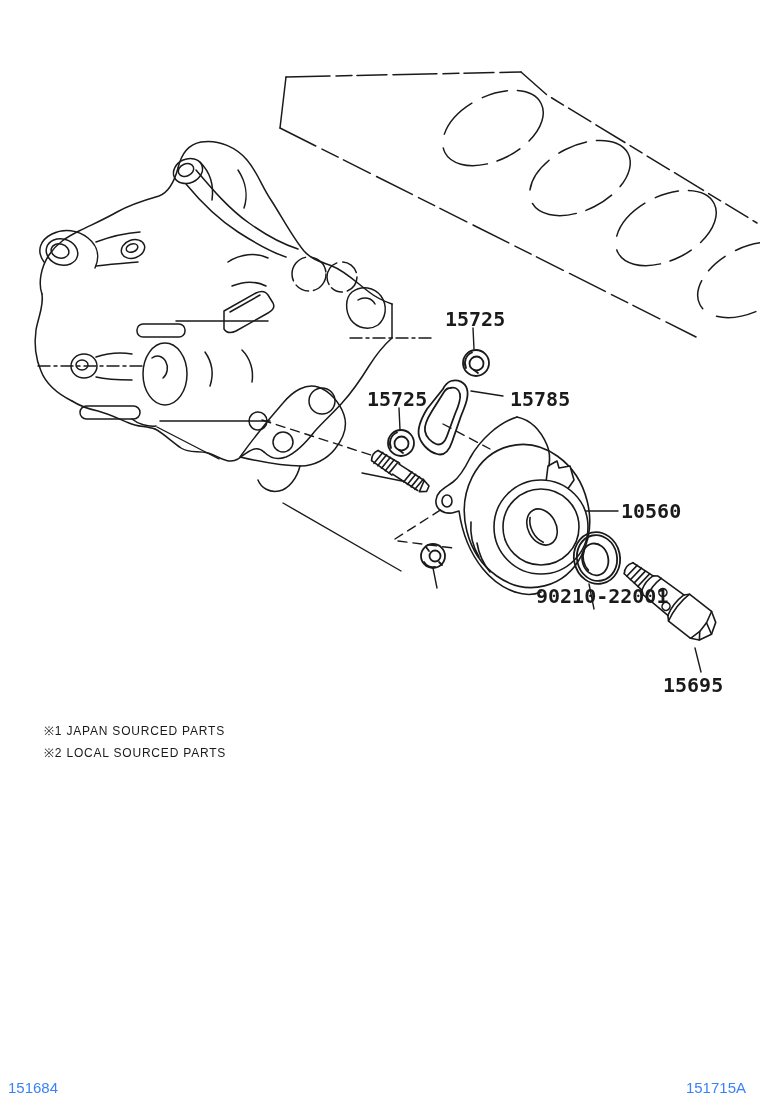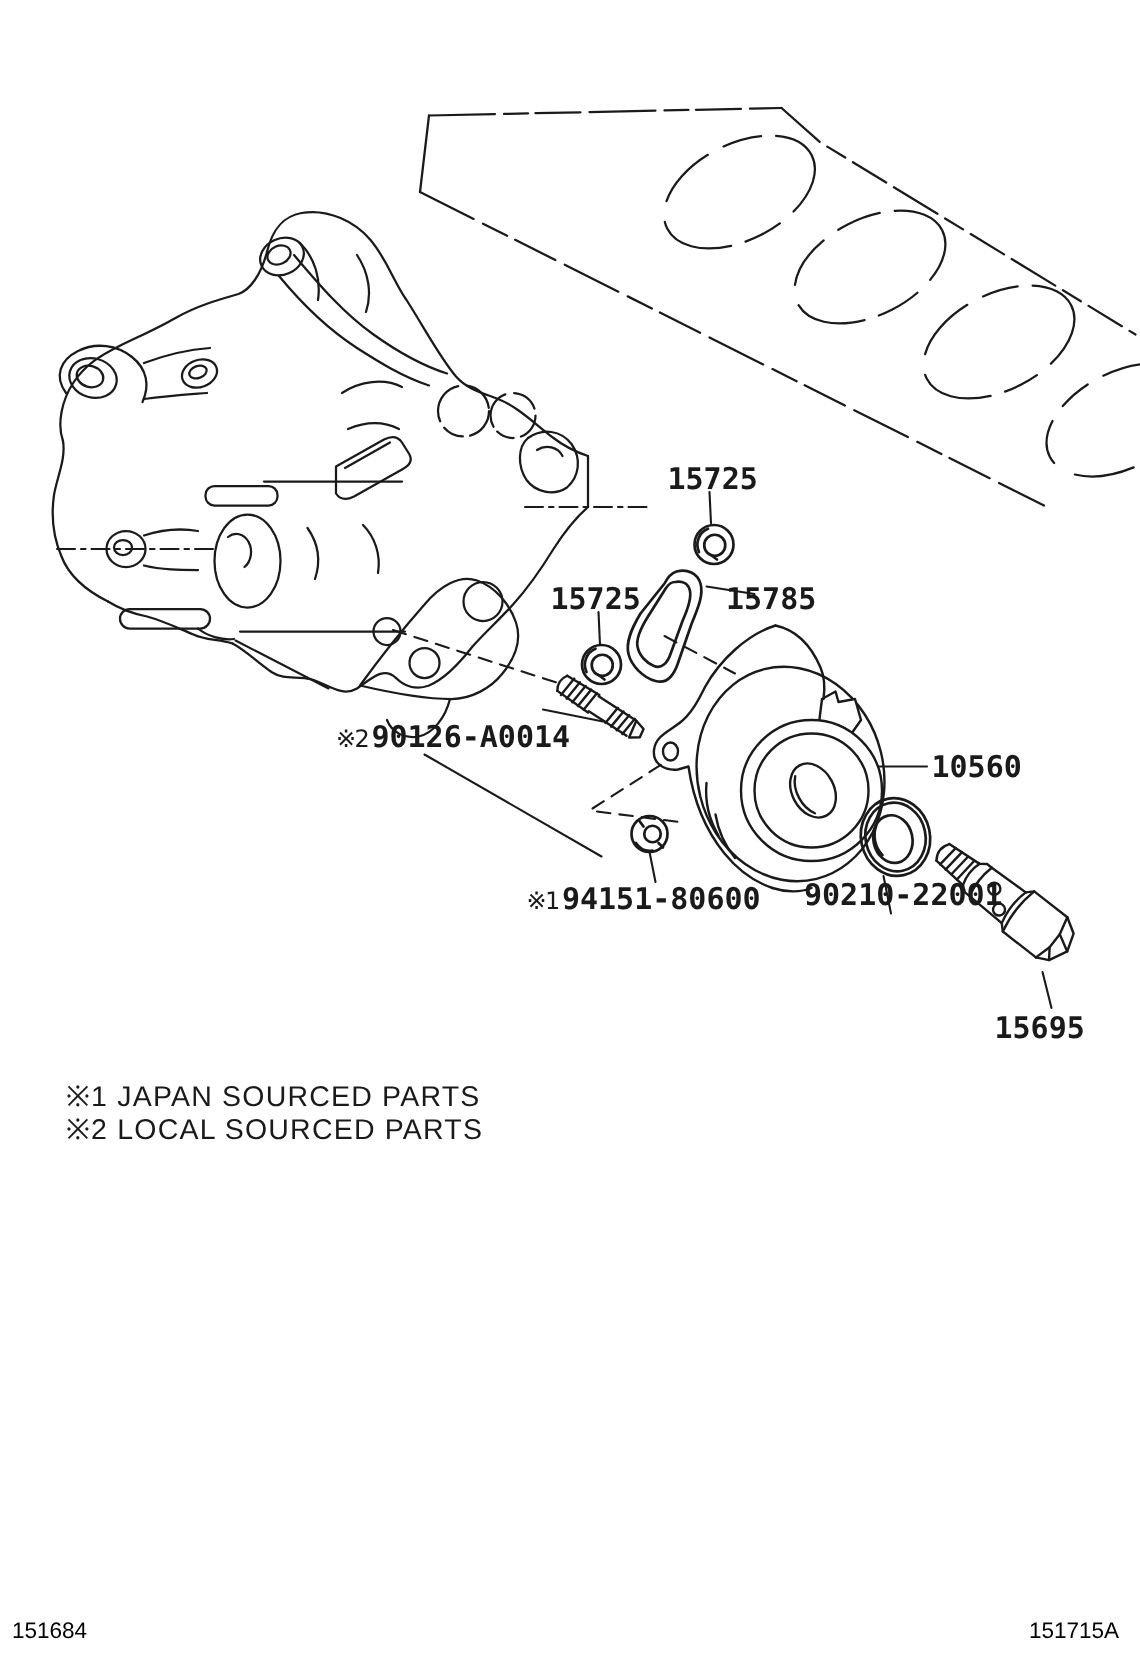--- a/index.html
+++ b/index.html
@@ -27,32 +27,32 @@
   .co .ref{
     font-family:"DejaVu Sans",sans-serif;
     font-weight:normal;
     font-size:16px;
     letter-spacing:-1px;
     margin-right:2px;
   }
   .note{
     position:absolute;
     font-family:"Liberation Sans",sans-serif;
-    font-size:19px;
+    font-size:12px;
     line-height:15px;
     letter-spacing:0.8px;
     white-space:nowrap;
     color:#1a1a1a;
   }
   .plate{
     position:absolute;
     font-family:"Liberation Sans",sans-serif;
     font-size:15px;
     line-height:15px;
-    color:#000000;
+    color:#3b82f6;
     white-space:nowrap;
   }
 </style>
 </head>
 <body>
 
 <div id="page">
 
   <svg id="art" width="760" height="1112" viewBox="0 0 760 1112" fill="none" stroke="#1a1a1a" stroke-width="1.5" stroke-linecap="round" stroke-linejoin="round">
 
@@ -239,31 +239,25 @@
       <path d="M66,-17 Q62,0 66,17"></path>
       <path d="M94,-17 L104,-11 L108,1 L102,13 L94,17"></path>
       <path d="M94,-17 L97,-5 L97,6 L94,17"></path>
       <path d="M97,-5 L108,1"></path>
         <path d="M97,6 L102,13"></path>
     </g>
   </svg>
 
   <div class="co" style="left:445px;top:309px">15725</div>
   <div class="co" style="left:367px;top:389px">15725</div>
-  <div class="co" style="left:484px;top:389px">15785</div>
-
-  <div class="co" style="left:224px;top:481px">
-    <span class="ref">※2</span><span>90126-A0014</span>
-  </div>
+  <div class="co" style="left:510px;top:389px">15785</div>
+
 
   <div class="co" style="left:621px;top:501px">10560</div>
 
-  <div class="co" style="left:351px;top:589px">
-    <span class="ref">※1</span><span>94151-80600</span>
-  </div>
 
   <div class="co" style="left:536px;top:586px">90210-22001</div>
   <div class="co" style="left:663px;top:675px">15695</div>
 
   <div class="note" style="left:44px;top:724px">※1 JAPAN SOURCED PARTS</div>
   <div class="note" style="left:44px;top:746px">※2 LOCAL SOURCED PARTS</div>
 
   <div class="plate" style="left:8px;top:1080px">151684</div>
   <div class="plate" style="right:14px;top:1080px">151715A</div>
 

